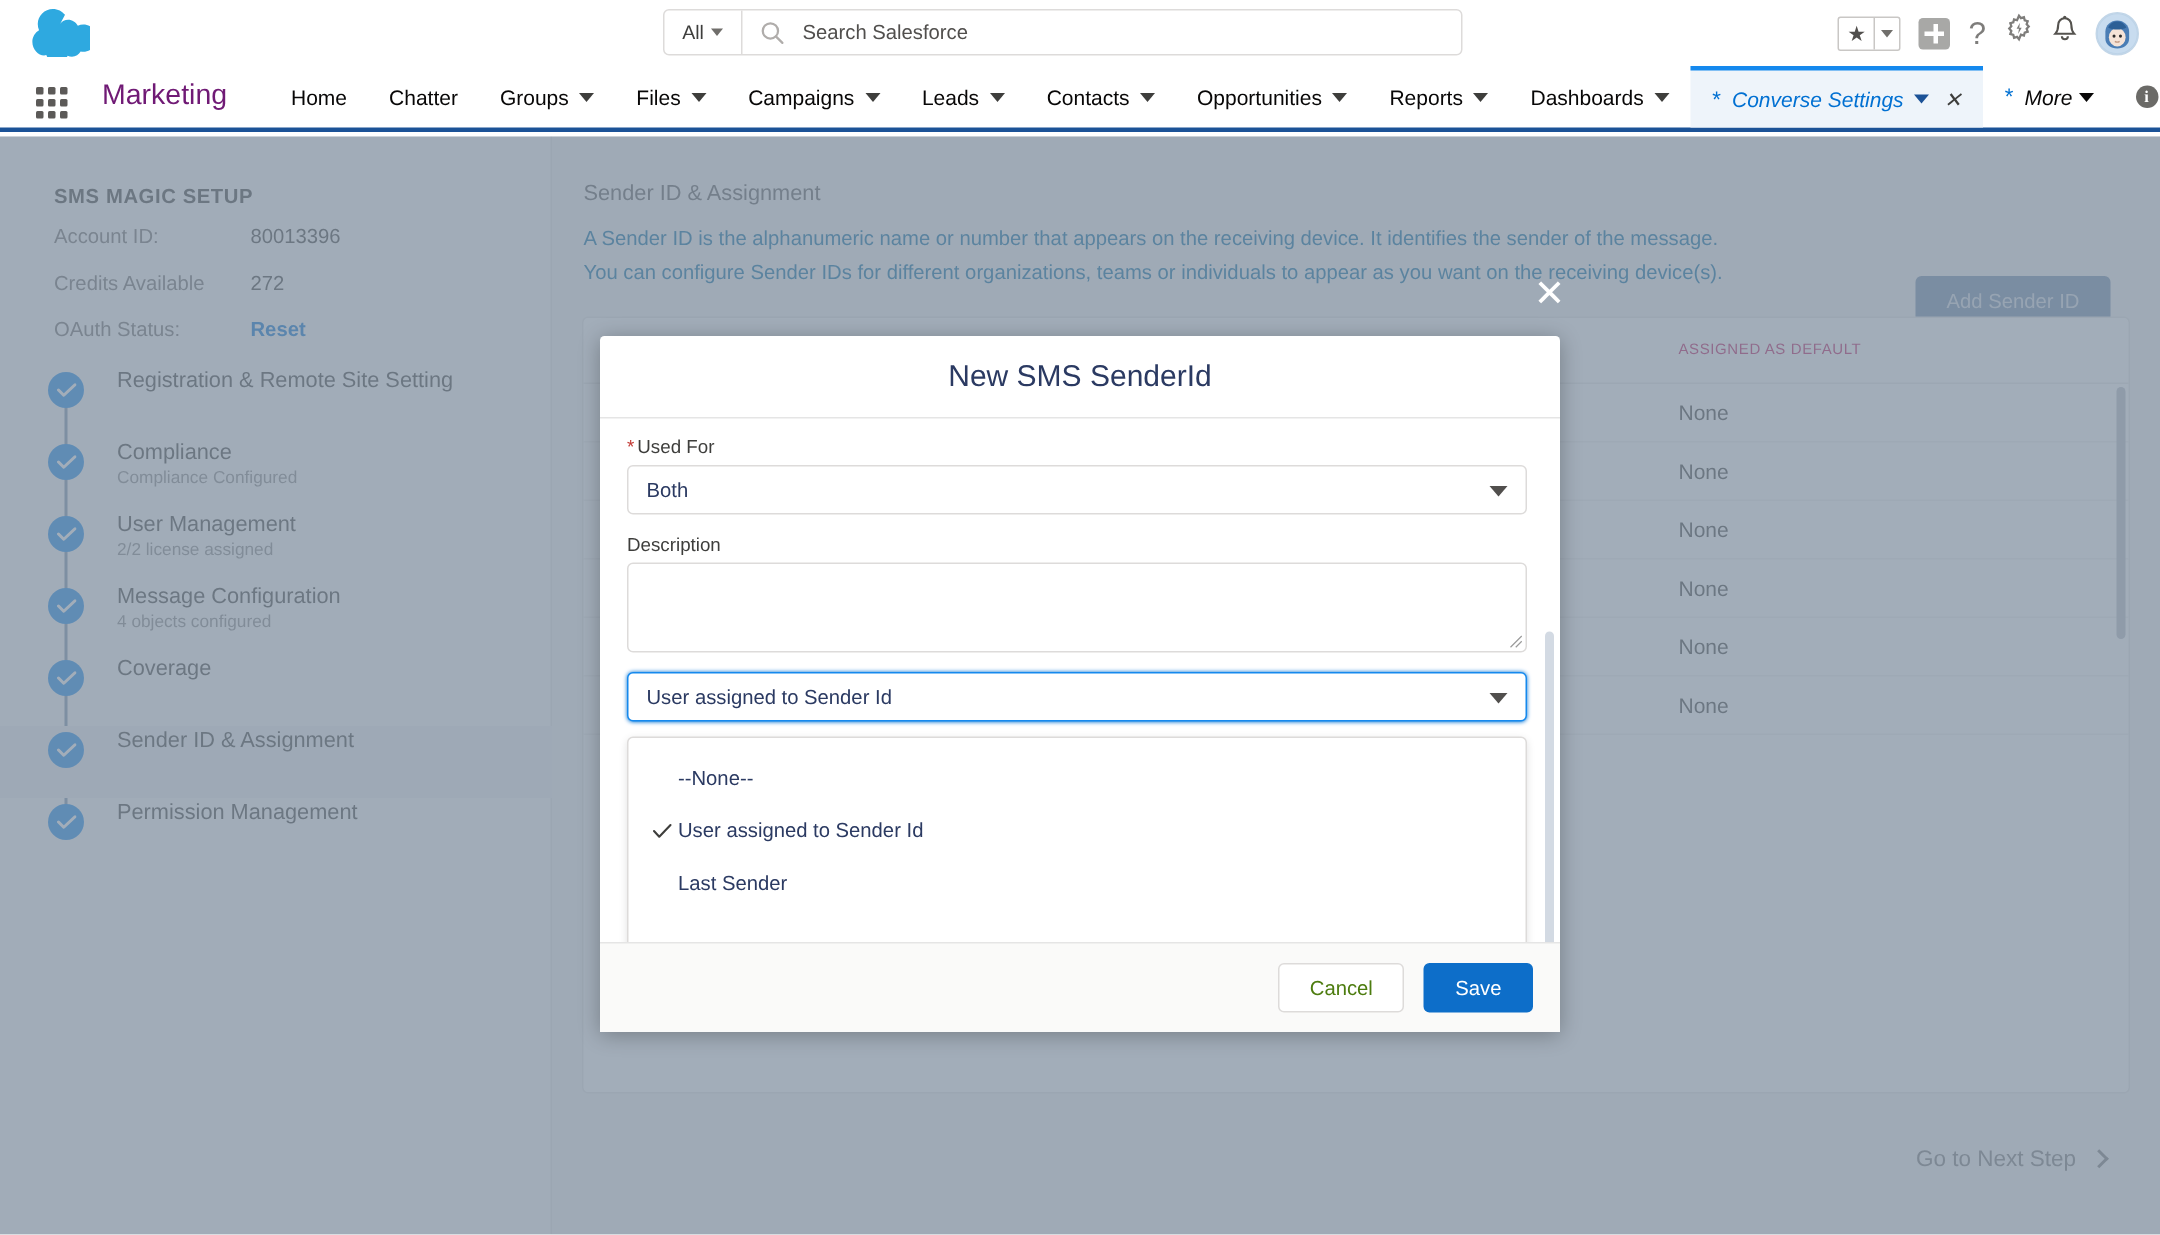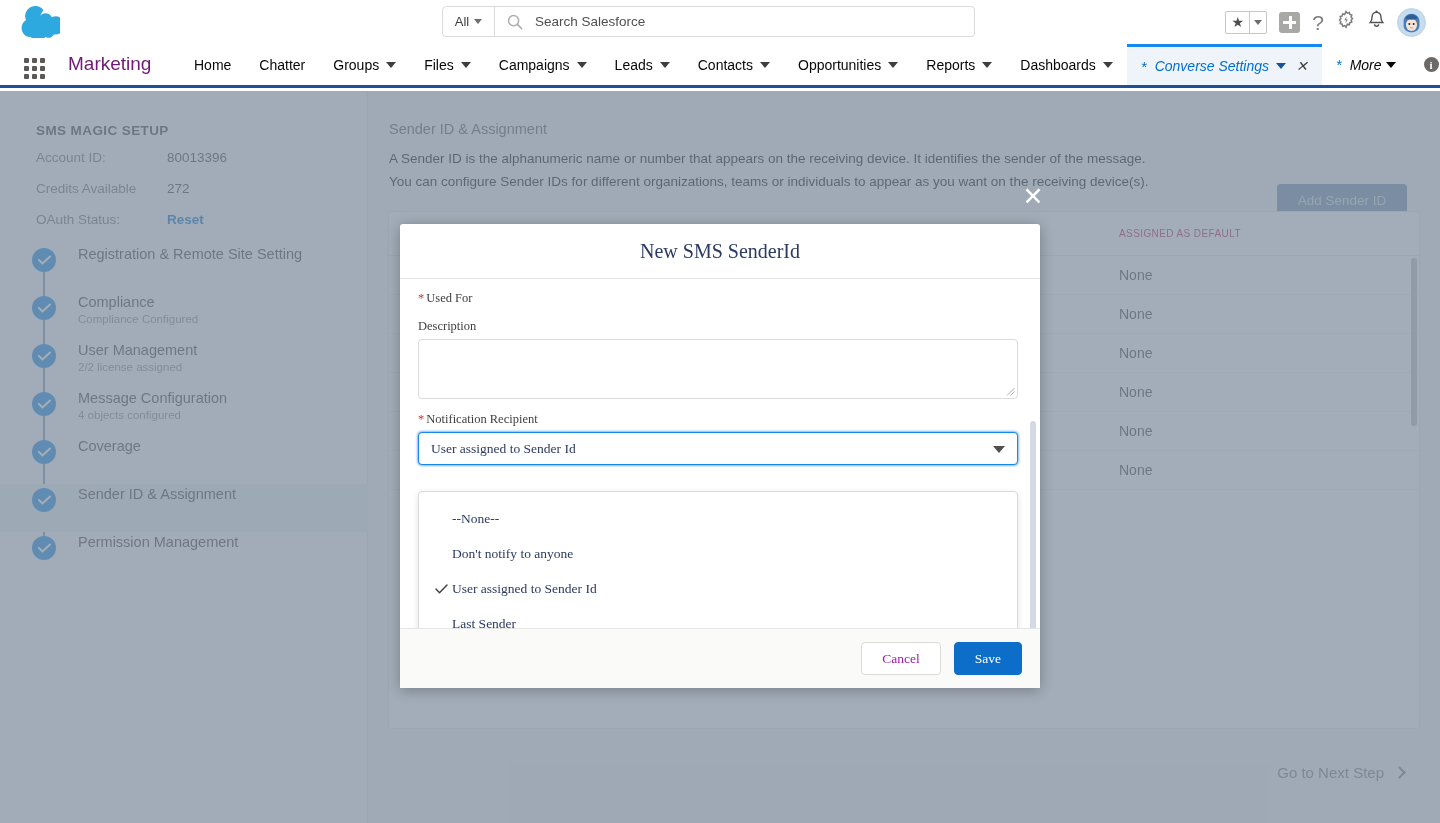--- a/index.html
+++ b/index.html
@@ -164,21 +164,21 @@
   .mainpane {
     position: absolute; left: 368px; top: 0; width: 1072px; height: 732px;
     background: #f3f3f3;
   }
   .mp-title {
     position: absolute; left: 21px; top: 30px;
     font-size: 14.5px; color: #5a5a5a;
   }
   .mp-desc {
     position: absolute; left: 21px; top: 56px; width: 860px;
-    font-size: 13.5px; color: #000000; line-height: 23px;
+    font-size: 13.5px; color: #0369a1; line-height: 23px;
   }
   .add-btn {
     position: absolute; right: 33px; top: 57px;
     width: 130px; height: 32px; border-radius: 4px;
     background: #6f8bab; color: #d6dde6; border: none;
     font-size: 13.5px; font-family: inherit;
     display: flex; align-items: center; justify-content: center; margin-top: 36px;
   }
   .table-card {
     position: absolute; left: 20px; top: 120px; right: 20px; bottom: 94px;
@@ -223,21 +223,21 @@
     line-height: 26px; text-align: center; font-weight: 300;
     cursor: pointer;
   }
 
   
   .modal {
     position: absolute; left: 400px; top: 224px;
     width: 640px; height: 464px;
     background: #fff; border-radius: 3px;
     box-shadow: 0 2px 14px rgba(0,0,0,.28);
-    display: flex; flex-direction: column; font-family: Liberation Serif, serif;
+    display: flex; flex-direction: column;
   }
   .modal-head {
     height: 55px; display: flex; align-items: center; justify-content: center;
     border-bottom: 1px solid #e5e5e5;
   }
   .modal-title { font-size: 20px; color: #2b3a62; }
   .modal-body {
     position: relative; flex: 1; overflow: hidden;
     padding: 12px 18px 0 18px;
   }
@@ -289,21 +289,21 @@
   }
   .modal-foot {
     height: 60px; border-top: 1px solid #e5e5e5; background: #fafaf9;
     display: flex; align-items: center; justify-content: flex-end;
     gap: 13px; padding-right: 18px;
   }
   .btn {
     height: 33px; border-radius: 4px; font-size: 13.5px;
     font-family: inherit; cursor: pointer; padding: 0 20px;
   }
-  .btn-cancel { background: #fff; border: 1px solid #dddbda; color: #a21caf; }
+  .btn-cancel { background: #fff; border: 1px solid #dddbda; color: #4d7c0f; }
   .btn-save { background: #0d6ec9; border: 1px solid #0d6ec9; color: #fff; }
 </style>
 </head>
 <body>
 
 <div id="app">
 
   <div class="gheader">
     <div class="sf-logo">
       <svg width="44" height="34" viewBox="0 0 44 34">
@@ -588,54 +588,51 @@
     <div class="modal-head">
       <div class="modal-title">New SMS SenderId</div>
     </div>
 
     <div class="modal-body">
 
       <div class="fld">
         <label class="flabel">
           <span class="req">*</span><span>Used For</span>
         </label>
+        <div class="sel-box">
+          <span>Both</span>
+          <span class="sel-arrow"></span>
+        </div>
       </div>
 
       <div class="fld">
         <label class="flabel">
           <span>Description</span>
         </label>
         <div class="txtarea">
 
           <svg class="resize-grip" viewBox="0 0 9 9">
             <path d="M8.5 1L1 8.5M8.5 4.5L4.5 8.5" stroke="#9b9b9b" stroke-width="0.8" fill="none"></path>
           </svg>
         </div>
       </div>
 
       <div class="fld">
-        <label class="flabel">
-          <span class="req">*</span><span>Notification Recipient</span>
-        </label>
         <div class="sel-box focused">
           <span>User assigned to Sender Id</span>
           <span class="sel-arrow"></span>
         </div>
       </div>
 
       <div class="dd-list">
         <div class="dd-opt">
           <span class="dd-check"></span>
           <span>--None--</span>
         </div>
         <div class="dd-opt">
-          <span class="dd-check"></span>
-          <span>Don't notify to anyone</span>
-        </div>
-        <div class="dd-opt">
           <span class="dd-check">
             <svg width="13" height="10" viewBox="0 0 13 10">
                 <path d="M1 5l3.5 3.8L12 1" fill="none" stroke="#3e3e3c" stroke-width="1.4" stroke-linecap="round" stroke-linejoin="round"></path>
               </svg>
           </span>
           <span>User assigned to Sender Id</span>
         </div>
         <div class="dd-opt">
           <span class="dd-check"></span>
           <span>Last Sender</span>

